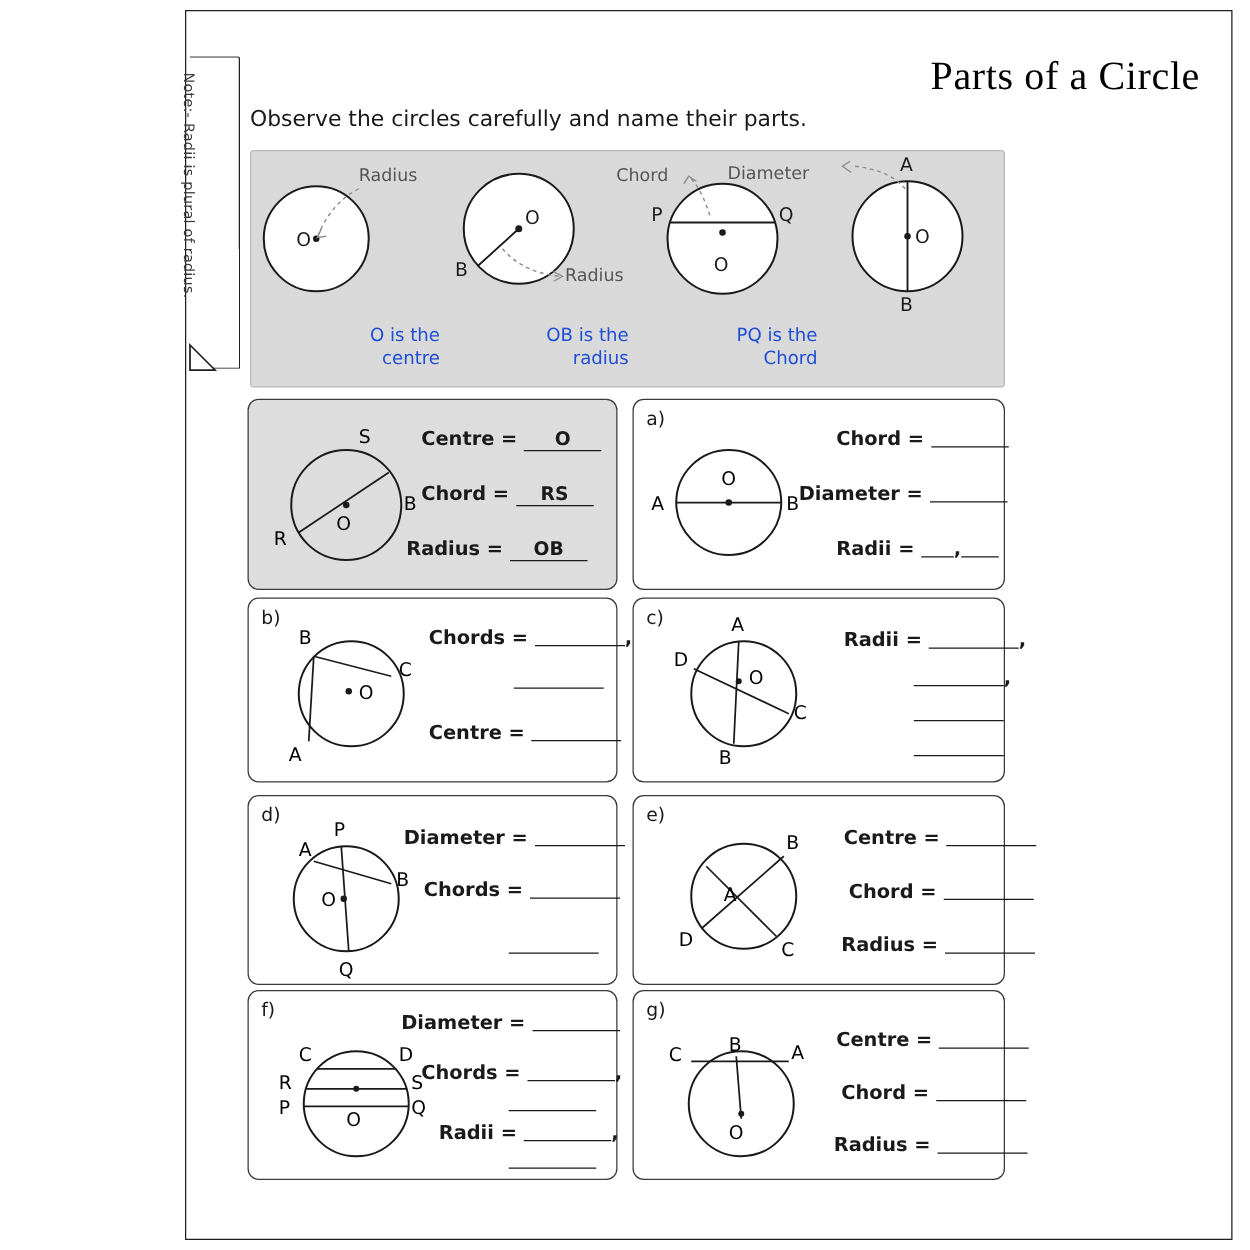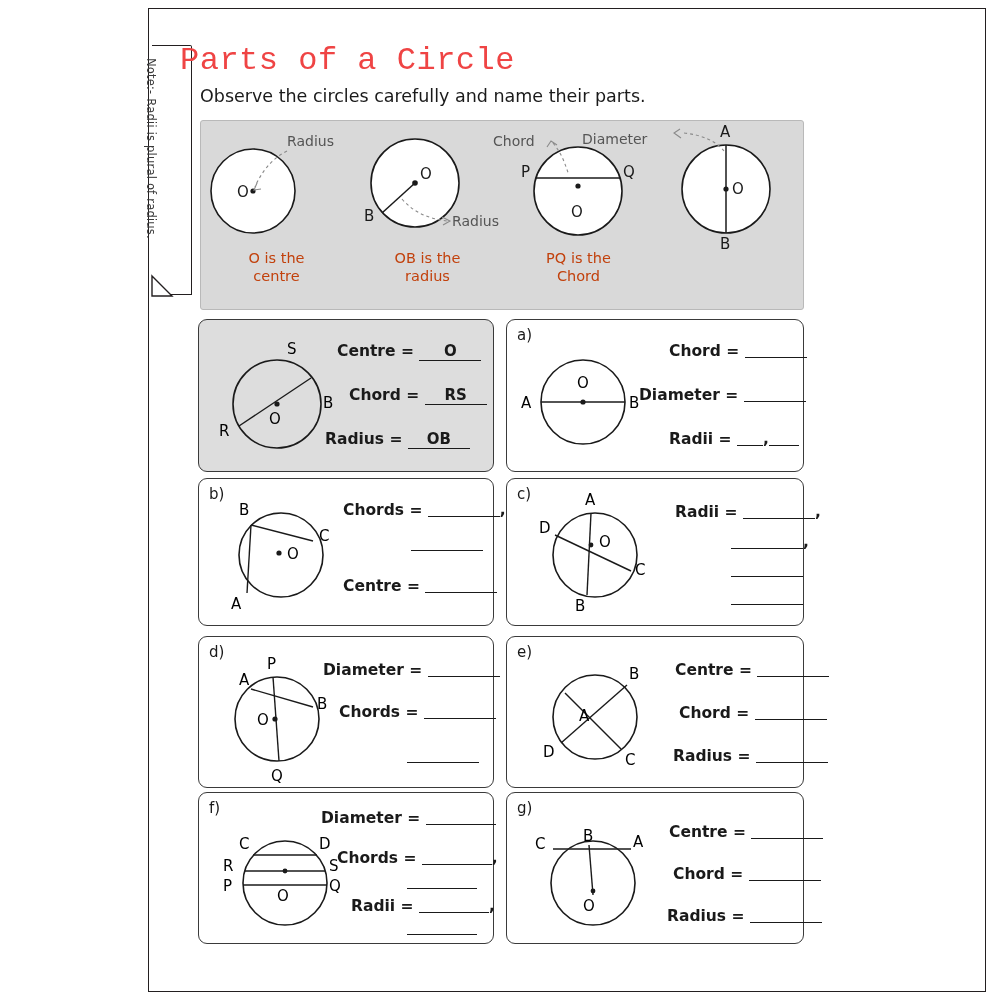--- a/index.html
+++ b/index.html
@@ -51,24 +51,24 @@
     transform-origin: 0 0;
     transform: rotate(90deg);
     white-space: nowrap;
   }
 
   
   .title {
     position: absolute;
     left: 180px; top: 42px;
     width: 780px;
-    text-align: left;
+    text-align: right;
     font-size: 32px;
-    color: #ef4444;
-    font-family: Liberation Mono, monospace;
+    color: #000000;
+    font-family: Liberation Serif, serif;
     letter-spacing: 0.5px;
   }
   .instruction {
     position: absolute;
     left: 200px; top: 86px;
     font-size: 17.5px;
     color: #1a1a1a;
   }
 
   
@@ -80,25 +80,25 @@
     border: 1px solid #b9b9b9;
     border-radius: 3px;
   }
   .ex-cell {
     position: absolute;
     top: 0; height: 190px;
     width: 151px;
   }
   .ex-caption {
     position: absolute;
-    bottom: 26px; left: 0; right: 0;
-    text-align: center;
+    bottom: 15px; left: 0; right: 0;
+    text-align: right;
     font-size: 14.5px;
     line-height: 1.25;
-    color: #c2410c;
+    color: #1d4ed8;
   }
 
   
   .qbox {
     position: absolute;
     border: 1.3px solid #3a3a3a;
     border-radius: 9px;
     background: #ffffff;
   }
   .qbox.shaded { background: #dddddd; }
@@ -237,21 +237,21 @@
       <circle cx="72" cy="78" r="2.6" fill="#1a1a1a"></circle>
       <text x="82" y="28" font-size="15" font-family="DejaVu Sans, sans-serif">S</text>
       <text x="14" y="110" font-size="15" font-family="DejaVu Sans, sans-serif">R</text>
       <text x="118" y="82" font-size="15" font-family="DejaVu Sans, sans-serif">B</text>
       <text x="64" y="98" font-size="15" font-family="DejaVu Sans, sans-serif">O</text>
     </svg>
     <div class="ans-line" style="left:138px; top:22px;">
       <span>Centre =</span>
       <span class="filled" style="width:62px;">O</span>
     </div>
-    <div class="ans-line" style="left:150px; top:66px;">
+    <div class="ans-line" style="left:138px; top:66px;">
       <span>Chord =</span>
       <span class="filled" style="width:62px;">RS</span>
     </div>
     <div class="ans-line" style="left:126px; top:110px;">
       <span>Radius =</span>
       <span class="filled" style="width:62px;">OB</span>
     </div>
   </div>
 
   <div class="qbox" style="left:506px; top:319px; width:298px; height:153px;">

